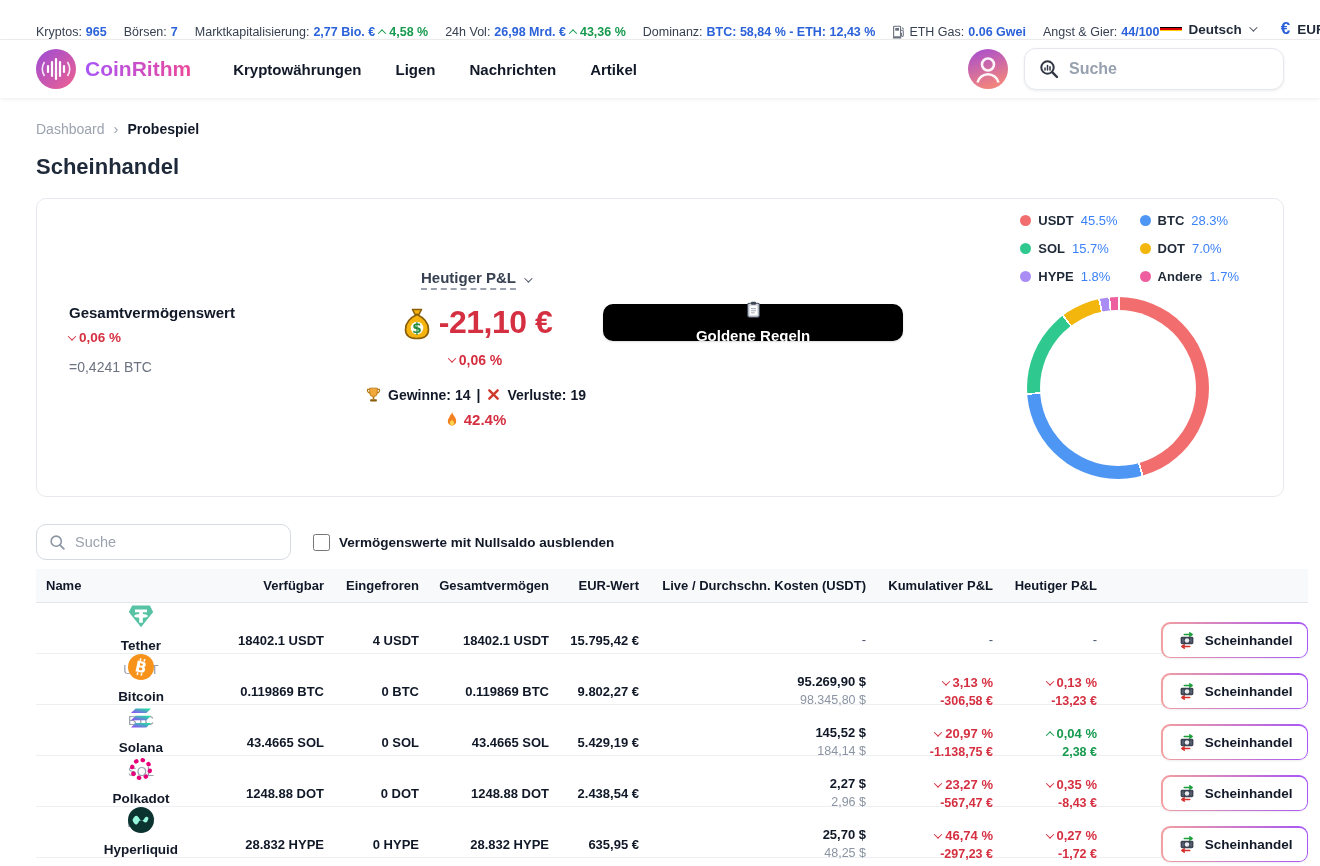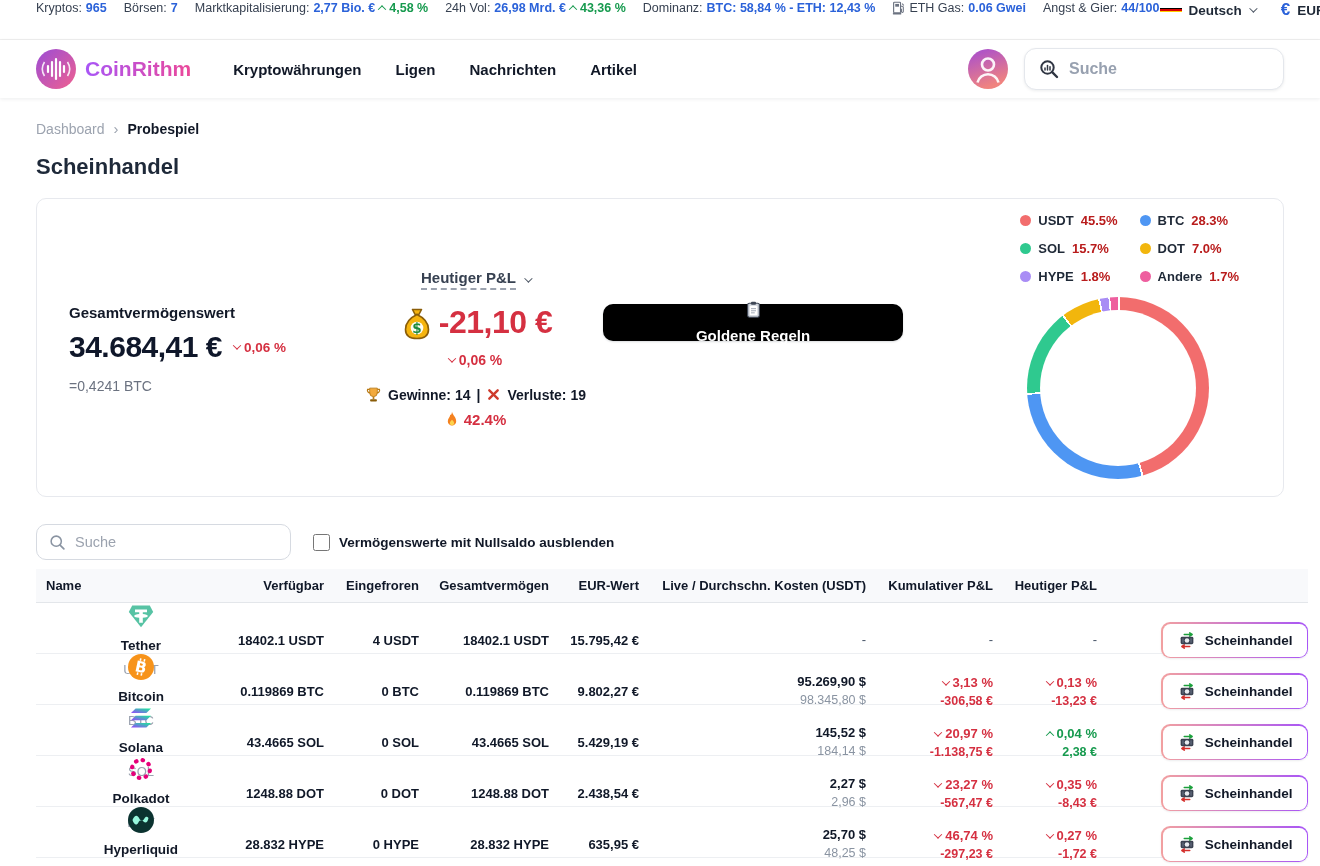--- a/index.html
+++ b/index.html
@@ -1,20 +1,20 @@
 <!DOCTYPE html>
 <html lang="de"><head>
 <meta charset="utf-8">
 <style>
   * { margin:0; padding:0; box-sizing:border-box; }
   html,body { width:1320px; height:866px; overflow:hidden; background:#fff;
     font-family:"Liberation Sans","DejaVu Sans",sans-serif; color:#101828; }
 
   
-  .topbar { height:40px; display:flex; align-items:flex-start; padding:0 46px 0 36px;
+  .topbar { height:40px; display:flex; align-items:flex-end; padding:0 46px 0 36px;
     border-bottom:1px solid #efefef; font-size:12.5px; white-space:nowrap; }
   .stats { display:flex; gap:17px; align-items:center; }
   .stat { display:flex; gap:4px; align-items:center; }
   .st-label { color:#374151; }
   .st-value { color:#2b62d9; font-weight:bold; }
   .st-change { color:#169a4e; font-weight:bold; display:inline-flex; align-items:center; gap:4px; }
   .tb-right { margin-left:auto; display:flex; align-items:center; gap:26px; }
   .tb-ctl { display:flex; align-items:center; gap:7px; font-size:13.5px; font-weight:bold; color:#1f2937; cursor:pointer; }
   .flag { width:22px; height:14px; display:inline-block; border-radius:2px; overflow:hidden; }
   .flag div { height:33.33%; }
@@ -79,21 +79,21 @@
   .action-btn { height:37px; border:none; border-radius:10px; color:#fff; font-size:15px; font-weight:bold;
     font-family:inherit; display:flex; align-items:center; justify-content:center; gap:9px; cursor:pointer;
     box-shadow:0 1px 2px rgba(16,24,40,.15); }
 
   .col-chart { flex:1; padding-top:14px; display:flex; flex-direction:column; }
   .legend { display:grid; grid-template-columns:auto auto; column-gap:22px; row-gap:13px;
     justify-content:end; margin-right:28px; }
   .legend-item { display:flex; align-items:center; gap:7px; font-size:13px; }
   .legend-dot { width:11px; height:11px; border-radius:50%; }
   .legend-name { font-weight:bold; color:#1f2937; }
-  .legend-pct { color:#b91c1c; font-weight:bold;text-align:center; }
+  .legend-pct { color:#3b82f6; font-weight:normal;text-align:center; }
   .donut-wrap { margin:13px 58px 0 auto; position:relative; width:182px; height:182px; }
   .donut { width:182px; height:182px; border-radius:50%; }
   .donut-hole { position:absolute; inset:13px; background:#fff; border-radius:50%; }
 
   
   .filters { margin-top:27px; display:flex; align-items:center; gap:22px; }
   .tbl-search { width:255px; height:36px; border:1px solid #d6dae1; border-radius:10px;
     display:flex; align-items:center; gap:9px; padding:0 12px; background:#fff; }
   .tbl-search input { border:none; outline:none; width:100%; font-size:14.5px; font-family:inherit; color:#374151; }
   .tbl-search input::placeholder { color:#9ca3af; }
@@ -283,21 +283,20 @@
     <span class="bc-link">Dashboard</span>
     <span class="bc-sep">›</span>
     <span class="bc-current">Probespiel</span>
   </div>
   <div class="page-title">Scheinhandel</div>
 
   <div class="card">
     <div class="col-total">
       <div class="total-label">Gesamtvermögenswert</div>
       <div class="total-row">
-        <span class="total-value">34.684,41 €</span>
         <span class="pct-sm neg">
           <span class="chev down"></span>
           <span>0,06 %</span>
         </span>
       </div>
       <div class="btc-equiv">=0,4241 BTC</div>
     </div>
 
     <div class="col-pnl">
       <div class="pnl-select">

